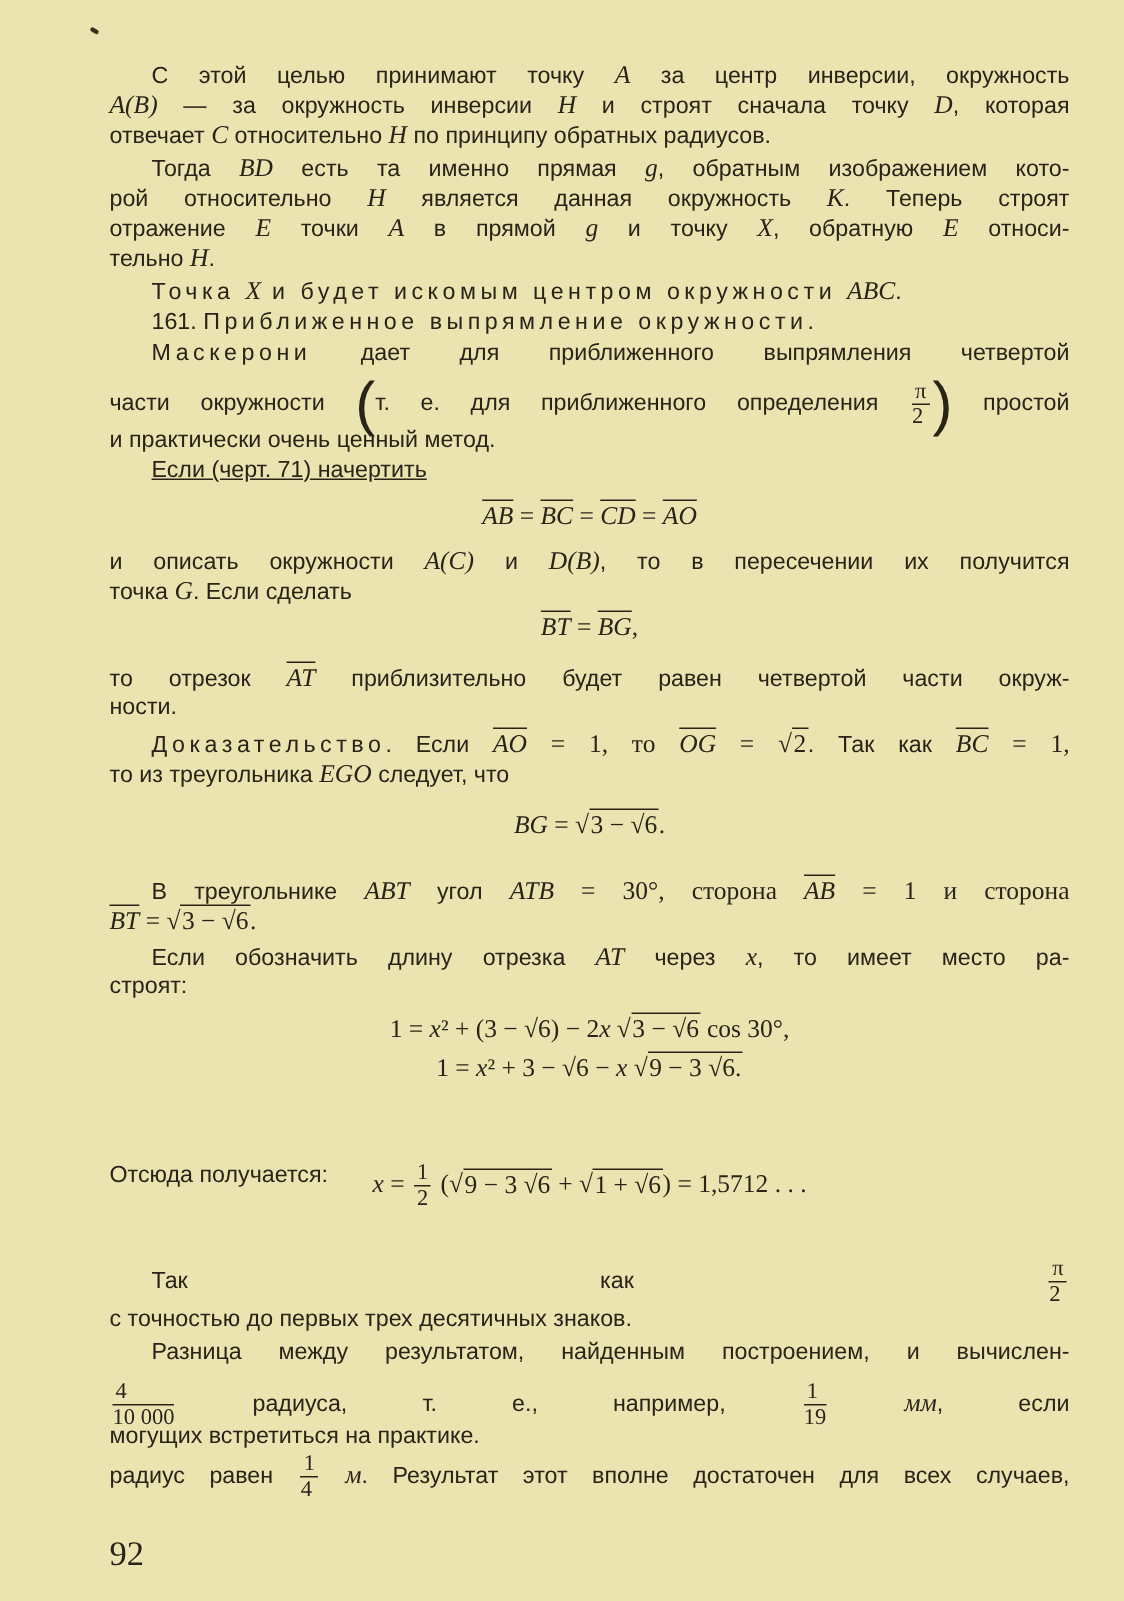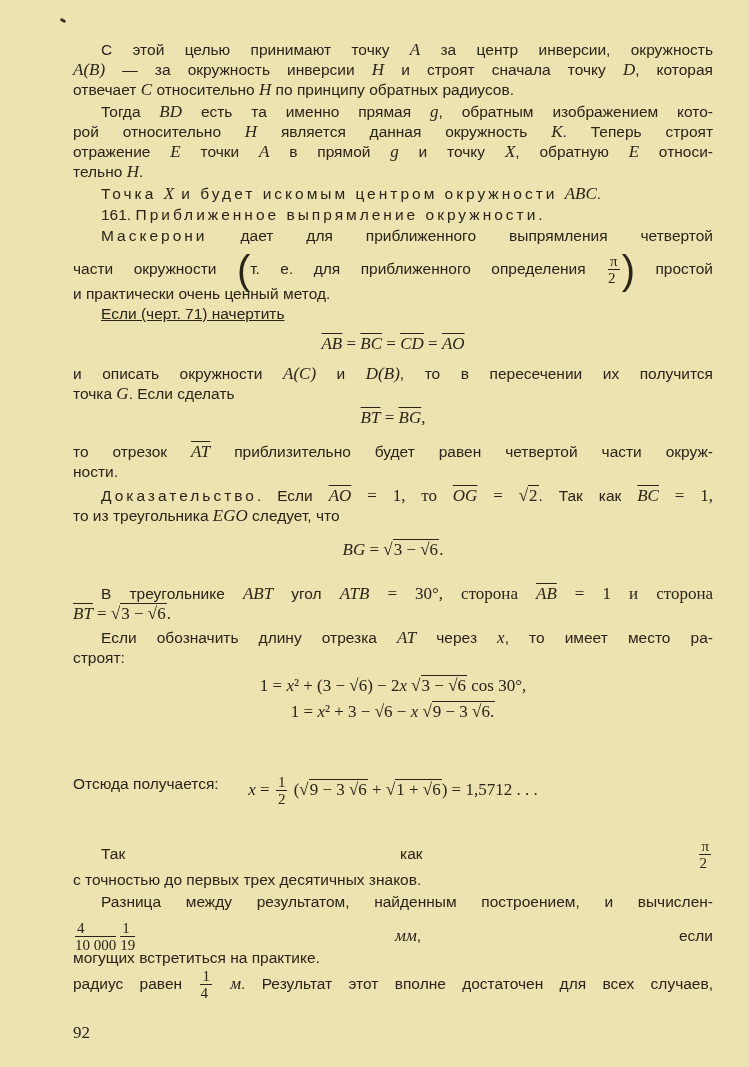--- a/index.html
+++ b/index.html
@@ -17,21 +17,21 @@
   .center { text-align:center; }
   i, .it { font-family:"Liberation Serif", serif; font-style:italic; font-size:17px; }
   .m { font-family:"Liberation Serif", serif; font-size:17px; }
   .sp { letter-spacing:3px; }
   .ov { text-decoration:overline; }
   .frac { display:inline-block; vertical-align:middle; text-align:center; font-family:"Liberation Serif", serif; font-size:15px; line-height:16px; margin:0 2px; }
   .frac span { display:block; }
   .frac .num { border-bottom:1px solid #2a2418; padding:0 2px; }
   .big-paren { font-size:40px; font-weight:200; vertical-align:middle; line-height:20px; }
   .sqrt { border-top:1px solid #2a2418; padding:0 1px; }
-  .pnum { position:absolute; left:0; top:983px; font-family:"Liberation Serif", serif; font-size:17px; }
+  .pnum { position:absolute; left:0; top:983px; font-family:"Liberation Serif", serif; font-size:23px; }
   .speck { position:absolute; width:6px; height:3px; background:#3a3020; transform:rotate(30deg); border-radius:2px; }
 </style>
 </head>
 <body>
 
 <div class="speck" style="left:60px;top:19px;"></div>
 
 <div class="page">
 
   <div class="line just ind" style="top:0px;">
@@ -141,21 +141,21 @@
   <div class="line just ind" style="top:798px;">
     <span>Так как </span><span class="frac"><span class="num">π</span><span>2</span></span>
   </div>
   <div class="line" style="top:830px;">
     <span>с точностью до первых трех десятичных знаков.</span>
   </div>
   <div class="line just ind" style="top:852px;">
     <span>Разница между результатом, найденным построением, и вычислен-</span>
   </div>
   <div class="line just" style="top:880px;">
-    <span class="frac"><span class="num">4</span><span>10 000</span></span><span class="frac"><span class="num">1</span><span>19</span></span><i> мм</i><span>, если</span>
+    <span class="frac"><span class="num">4</span><span>10 000</span></span><span> радиуса, т. е., например, </span><span class="frac"><span class="num">1</span><span>19</span></span><i> мм</i><span>, если</span>
   </div>
   <div class="line just" style="top:928px;">
     <span>радиус равен </span><span class="frac"><span class="num">1</span><span>4</span></span><i> м</i><span>. Результат этот вполне достаточен для всех случаев,</span>
   </div>
   <div class="line" style="top:908px;">
     <span>могущих встретиться на практике.</span>
   </div>
 
   <div class="pnum">92</div>
 </div>

